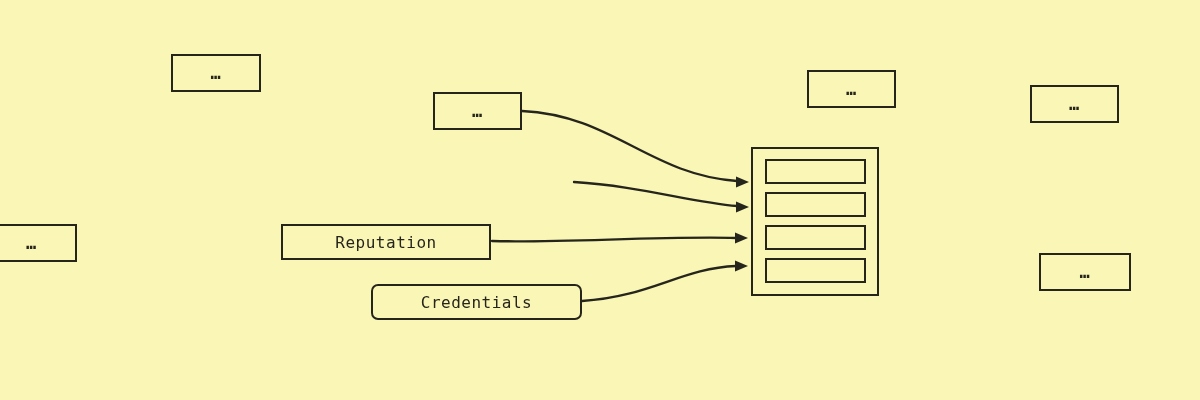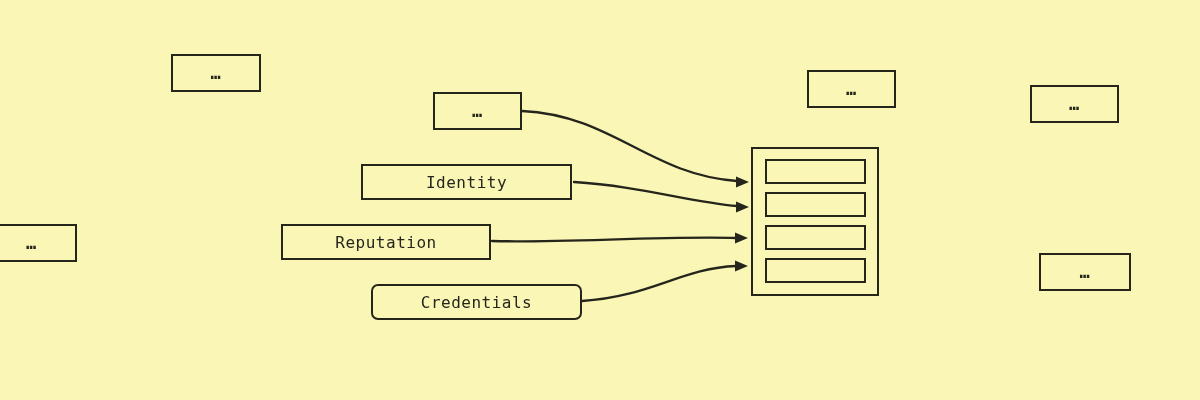--- a/index.html
+++ b/index.html
@@ -92,23 +92,20 @@
   </div>
 
   <div class="box dots b2">
     <span>…</span>
   </div>
 
   <div class="box dots b3">
     <span>…</span>
   </div>
 
-  <div class="box b4">
-    <span>Identity</span>
-  </div>
 
   <div class="box b5">
     <span>Reputation</span>
   </div>
 
   <div class="box b6">
     <span>Credentials</span>
   </div>
 
   <div class="aggregator">

